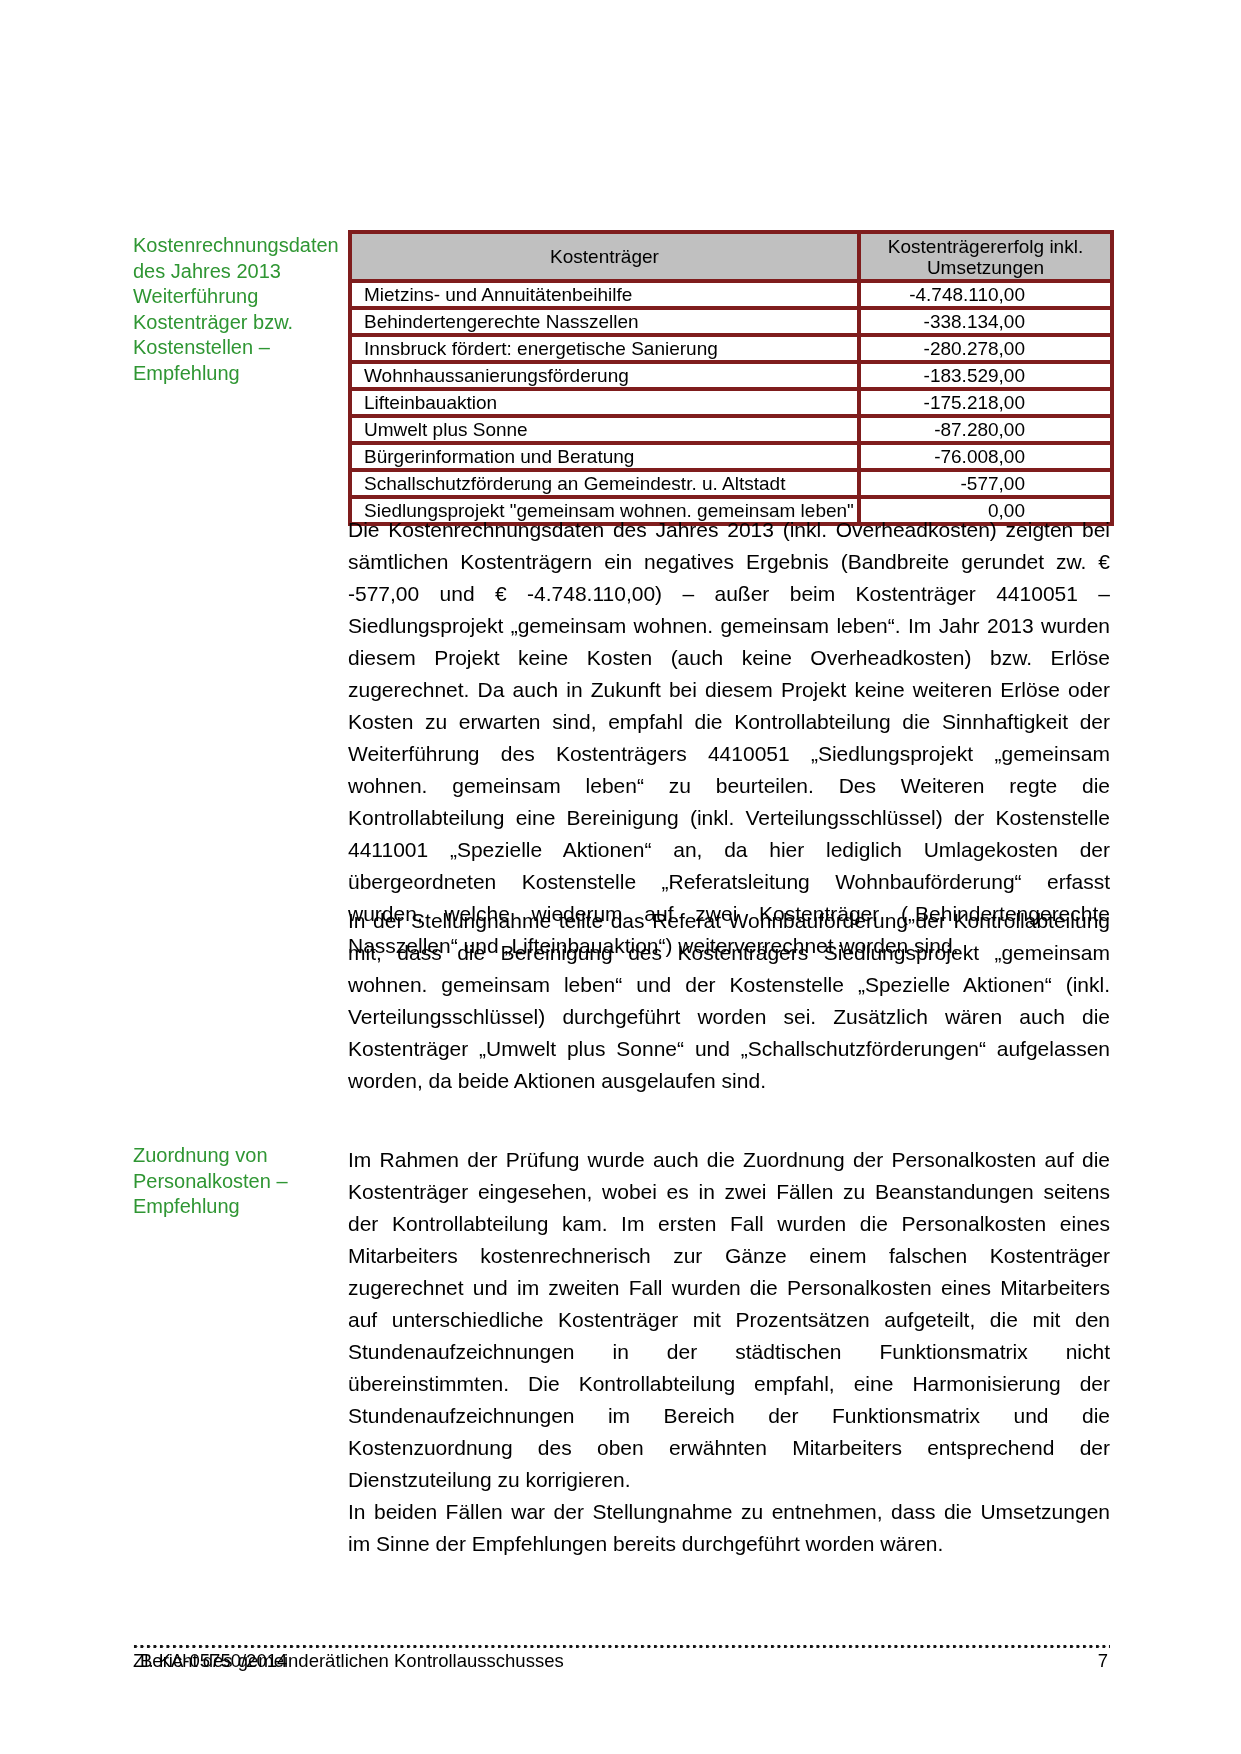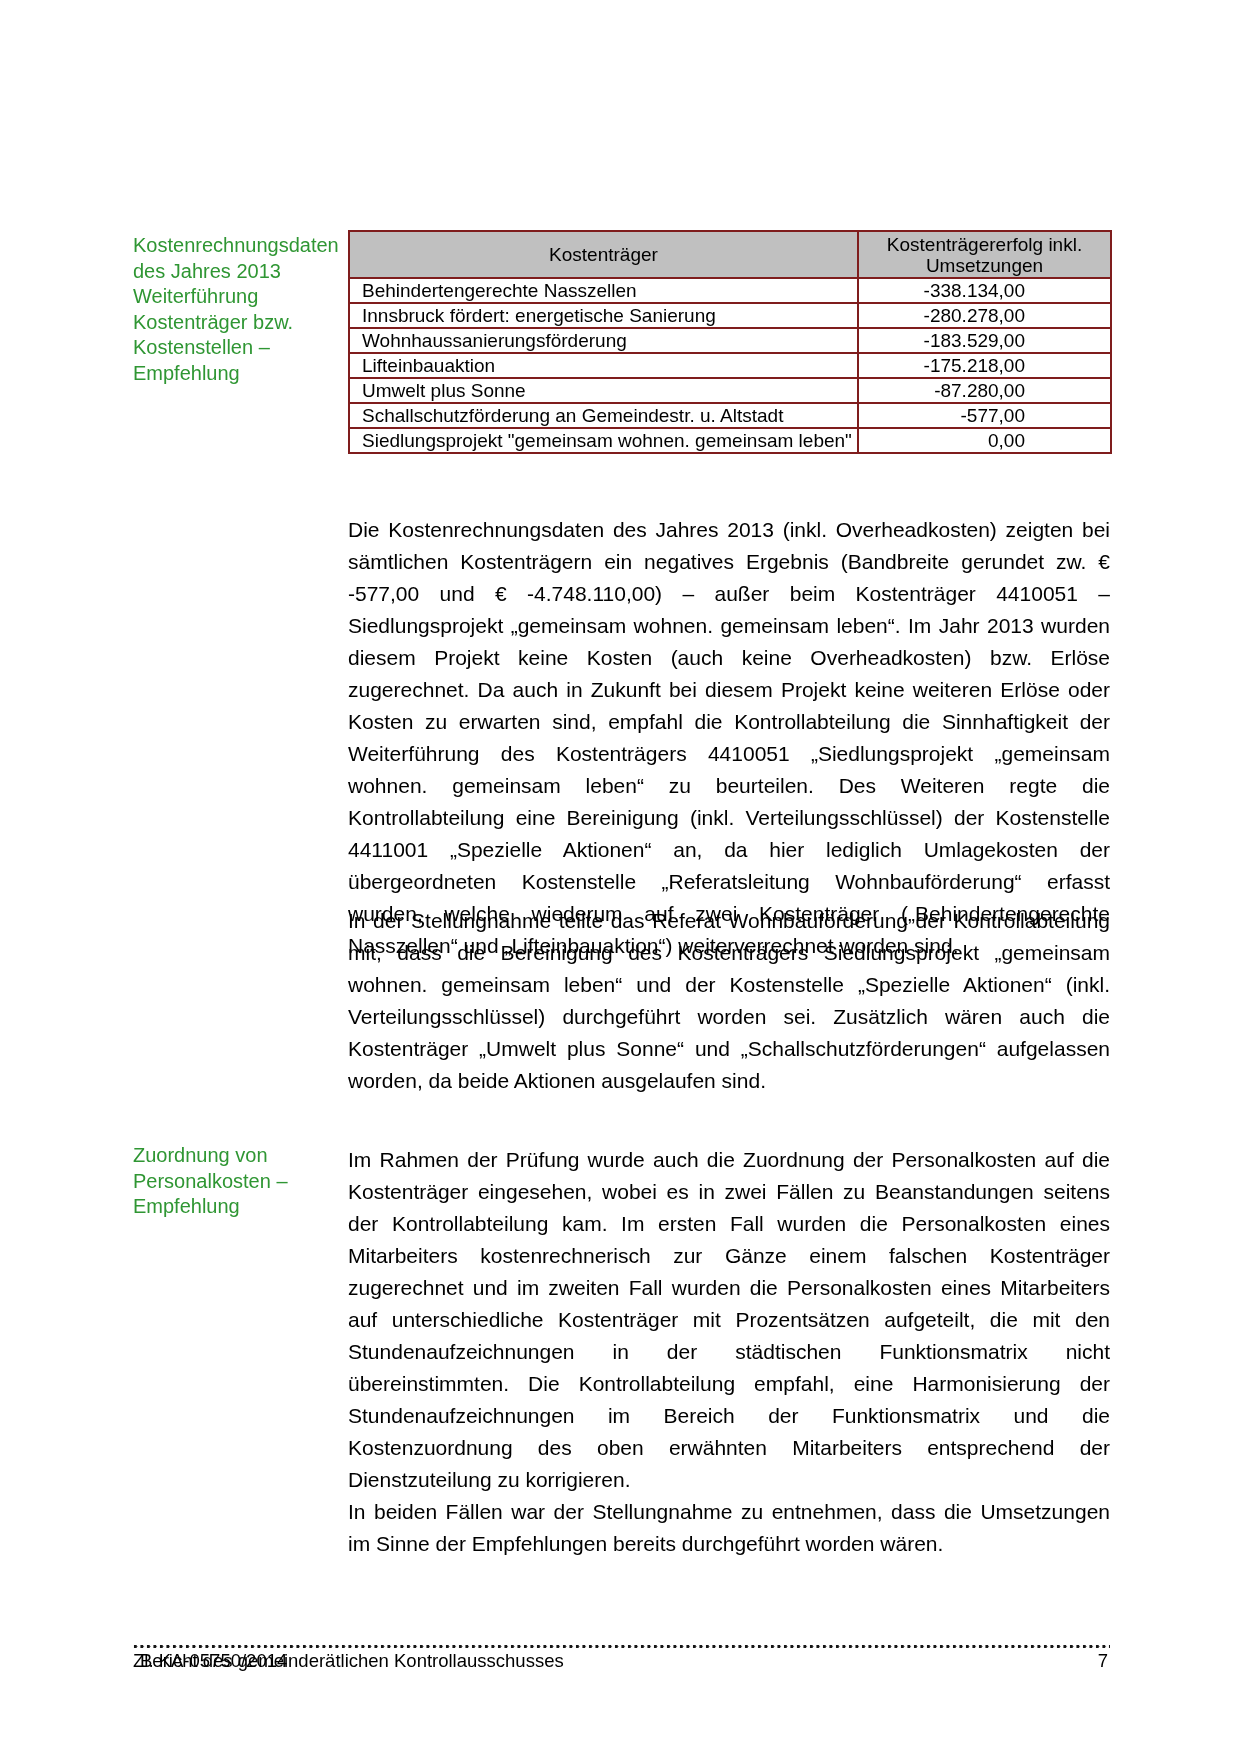--- a/index.html
+++ b/index.html
@@ -47,21 +47,21 @@
     left: 348px;
     top: 230px;
     width: 762px;
   }
   table.cost {
     border-collapse: collapse;
     width: 100%;
     table-layout: fixed;
   }
   table.cost th, table.cost td {
-    border: 2px solid #7f1d1d;
+    border: 4px solid #7f1d1d;
     font-weight: normal;
     overflow: hidden;
   }
   table.cost th {
     background: var(--header-grey, #c0c0c0);
     font-size: 19px;
     line-height: 21px;
     text-align: center;
     vertical-align: middle;
     height: 45px;
@@ -142,38 +142,46 @@
       </colgroup>
       <thead>
         <tr>
           <th>Kostenträger</th>
           <th>Kostenträgererfolg inkl.
 Umsetzungen</th>
         </tr>
       </thead>
       <tbody>
           <tr>
+      <td class="label">Mietzins- und Annuitätenbeihilfe</td>
+      <td class="value">-4.748.110,00</td>
+    </tr>
+          <tr>
       <td class="label">Behindertengerechte Nasszellen</td>
       <td class="value">-338.134,00</td>
     </tr>
           <tr>
       <td class="label">Innsbruck fördert: energetische Sanierung</td>
       <td class="value">-280.278,00</td>
     </tr>
           <tr>
       <td class="label">Wohnhaussanierungsförderung</td>
       <td class="value">-183.529,00</td>
     </tr>
           <tr>
       <td class="label">Lifteinbauaktion</td>
       <td class="value">-175.218,00</td>
     </tr>
           <tr>
       <td class="label">Umwelt plus Sonne</td>
       <td class="value">-87.280,00</td>
+    </tr>
+          <tr>
+      <td class="label">Bürgerinformation und Beratung</td>
+      <td class="value">-76.008,00</td>
     </tr>
           <tr>
       <td class="label">Schallschutzförderung an Gemeindestr. u. Altstadt</td>
       <td class="value">-577,00</td>
     </tr>
           <tr>
       <td class="label">Siedlungsprojekt "gemeinsam wohnen. gemeinsam leben"</td>
       <td class="value">0,00</td>
     </tr>
         </tbody>

